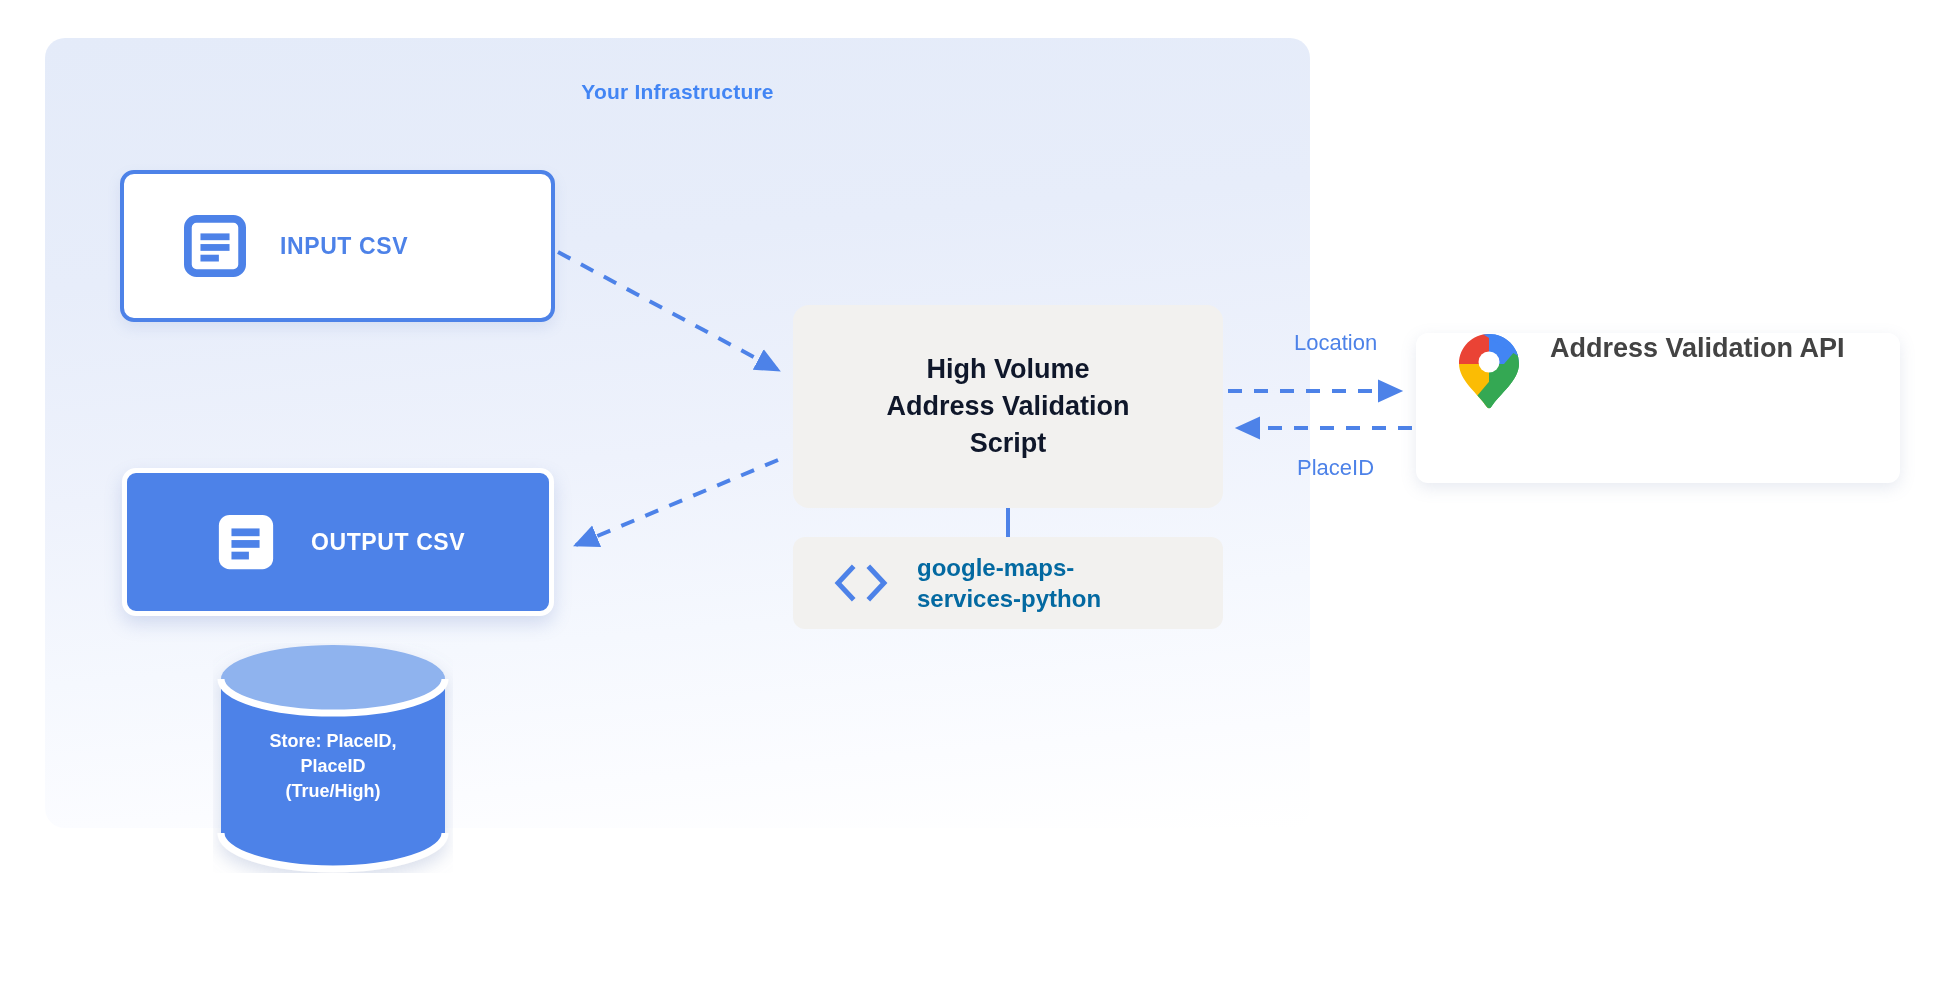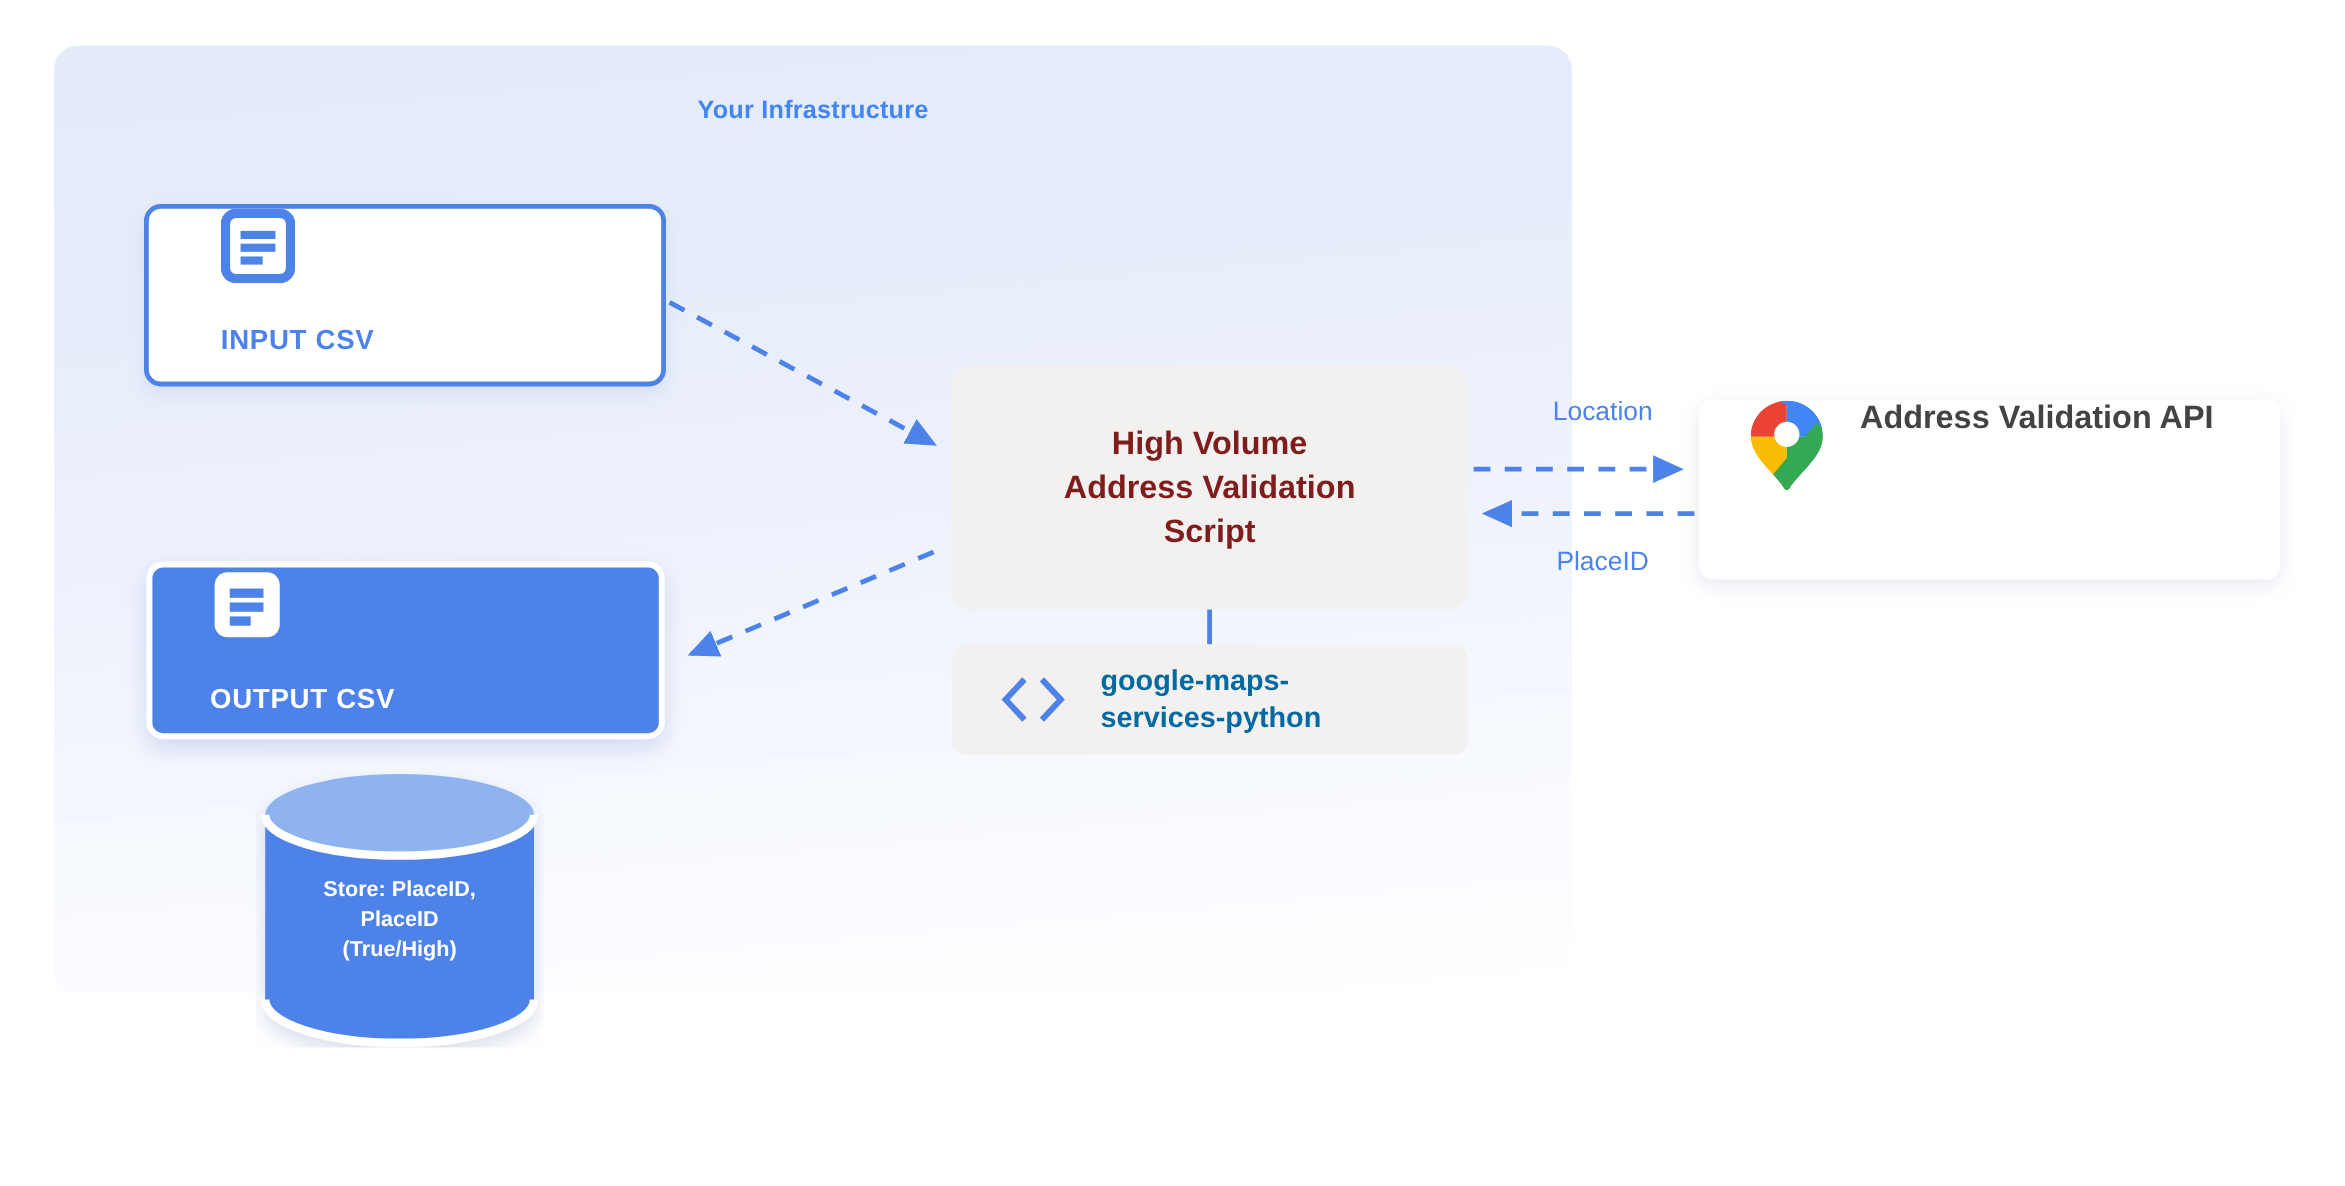--- a/index.html
+++ b/index.html
@@ -38,23 +38,22 @@
     color: #4285f4;
     font-size: 21px;
     font-weight: bold;
     letter-spacing: .2px;
   }
 
   
   .card {
     position: absolute;
     display: flex;
-    align-items: flex-start;
+    align-items: center;
     border-radius: 14px;
-    flex-direction: column;
   }
 
   
   #input-csv {
     left: 120px; top: 170px;
     width: 435px; height: 152px;
     background: #ffffff;
     border: 4px solid #4d82e8;
     box-shadow: 0 6px 14px rgba(90,120,190,.13);
     padding-left: 60px;
@@ -67,21 +66,21 @@
     letter-spacing: .6px;
   }
 
   
   #output-csv {
     left: 122px; top: 468px;
     width: 432px; height: 148px;
     background: #4d82e8;
     border: 5px solid #ffffff;
     box-shadow: 0 8px 18px rgba(90,120,190,.22);
-    padding-left: 48px;
+    padding-left: 88px;
     gap: 34px;
   }
   #output-csv .label {
     color: #ffffff;
     font-size: 23px;
     font-weight: bold;
     letter-spacing: .6px;
   }
 
   
@@ -94,21 +93,21 @@
     width: 430px; height: 203px;
     background: #f2f1ef;
     border-radius: 16px;
     display: flex;
     align-items: center;
     justify-content: center;
     text-align: center;
     padding: 0 26px;
   }
   #script-box .label {
-    color: #7f1d1d;
+    color: #0f172a;
     font-size: 27px;
     font-weight: bold;
     line-height: 1.36;
   }
 
   
   #script-lib-connector {
     position: absolute;
     left: 1006px; top: 508px;
     width: 4px; height: 29px;

